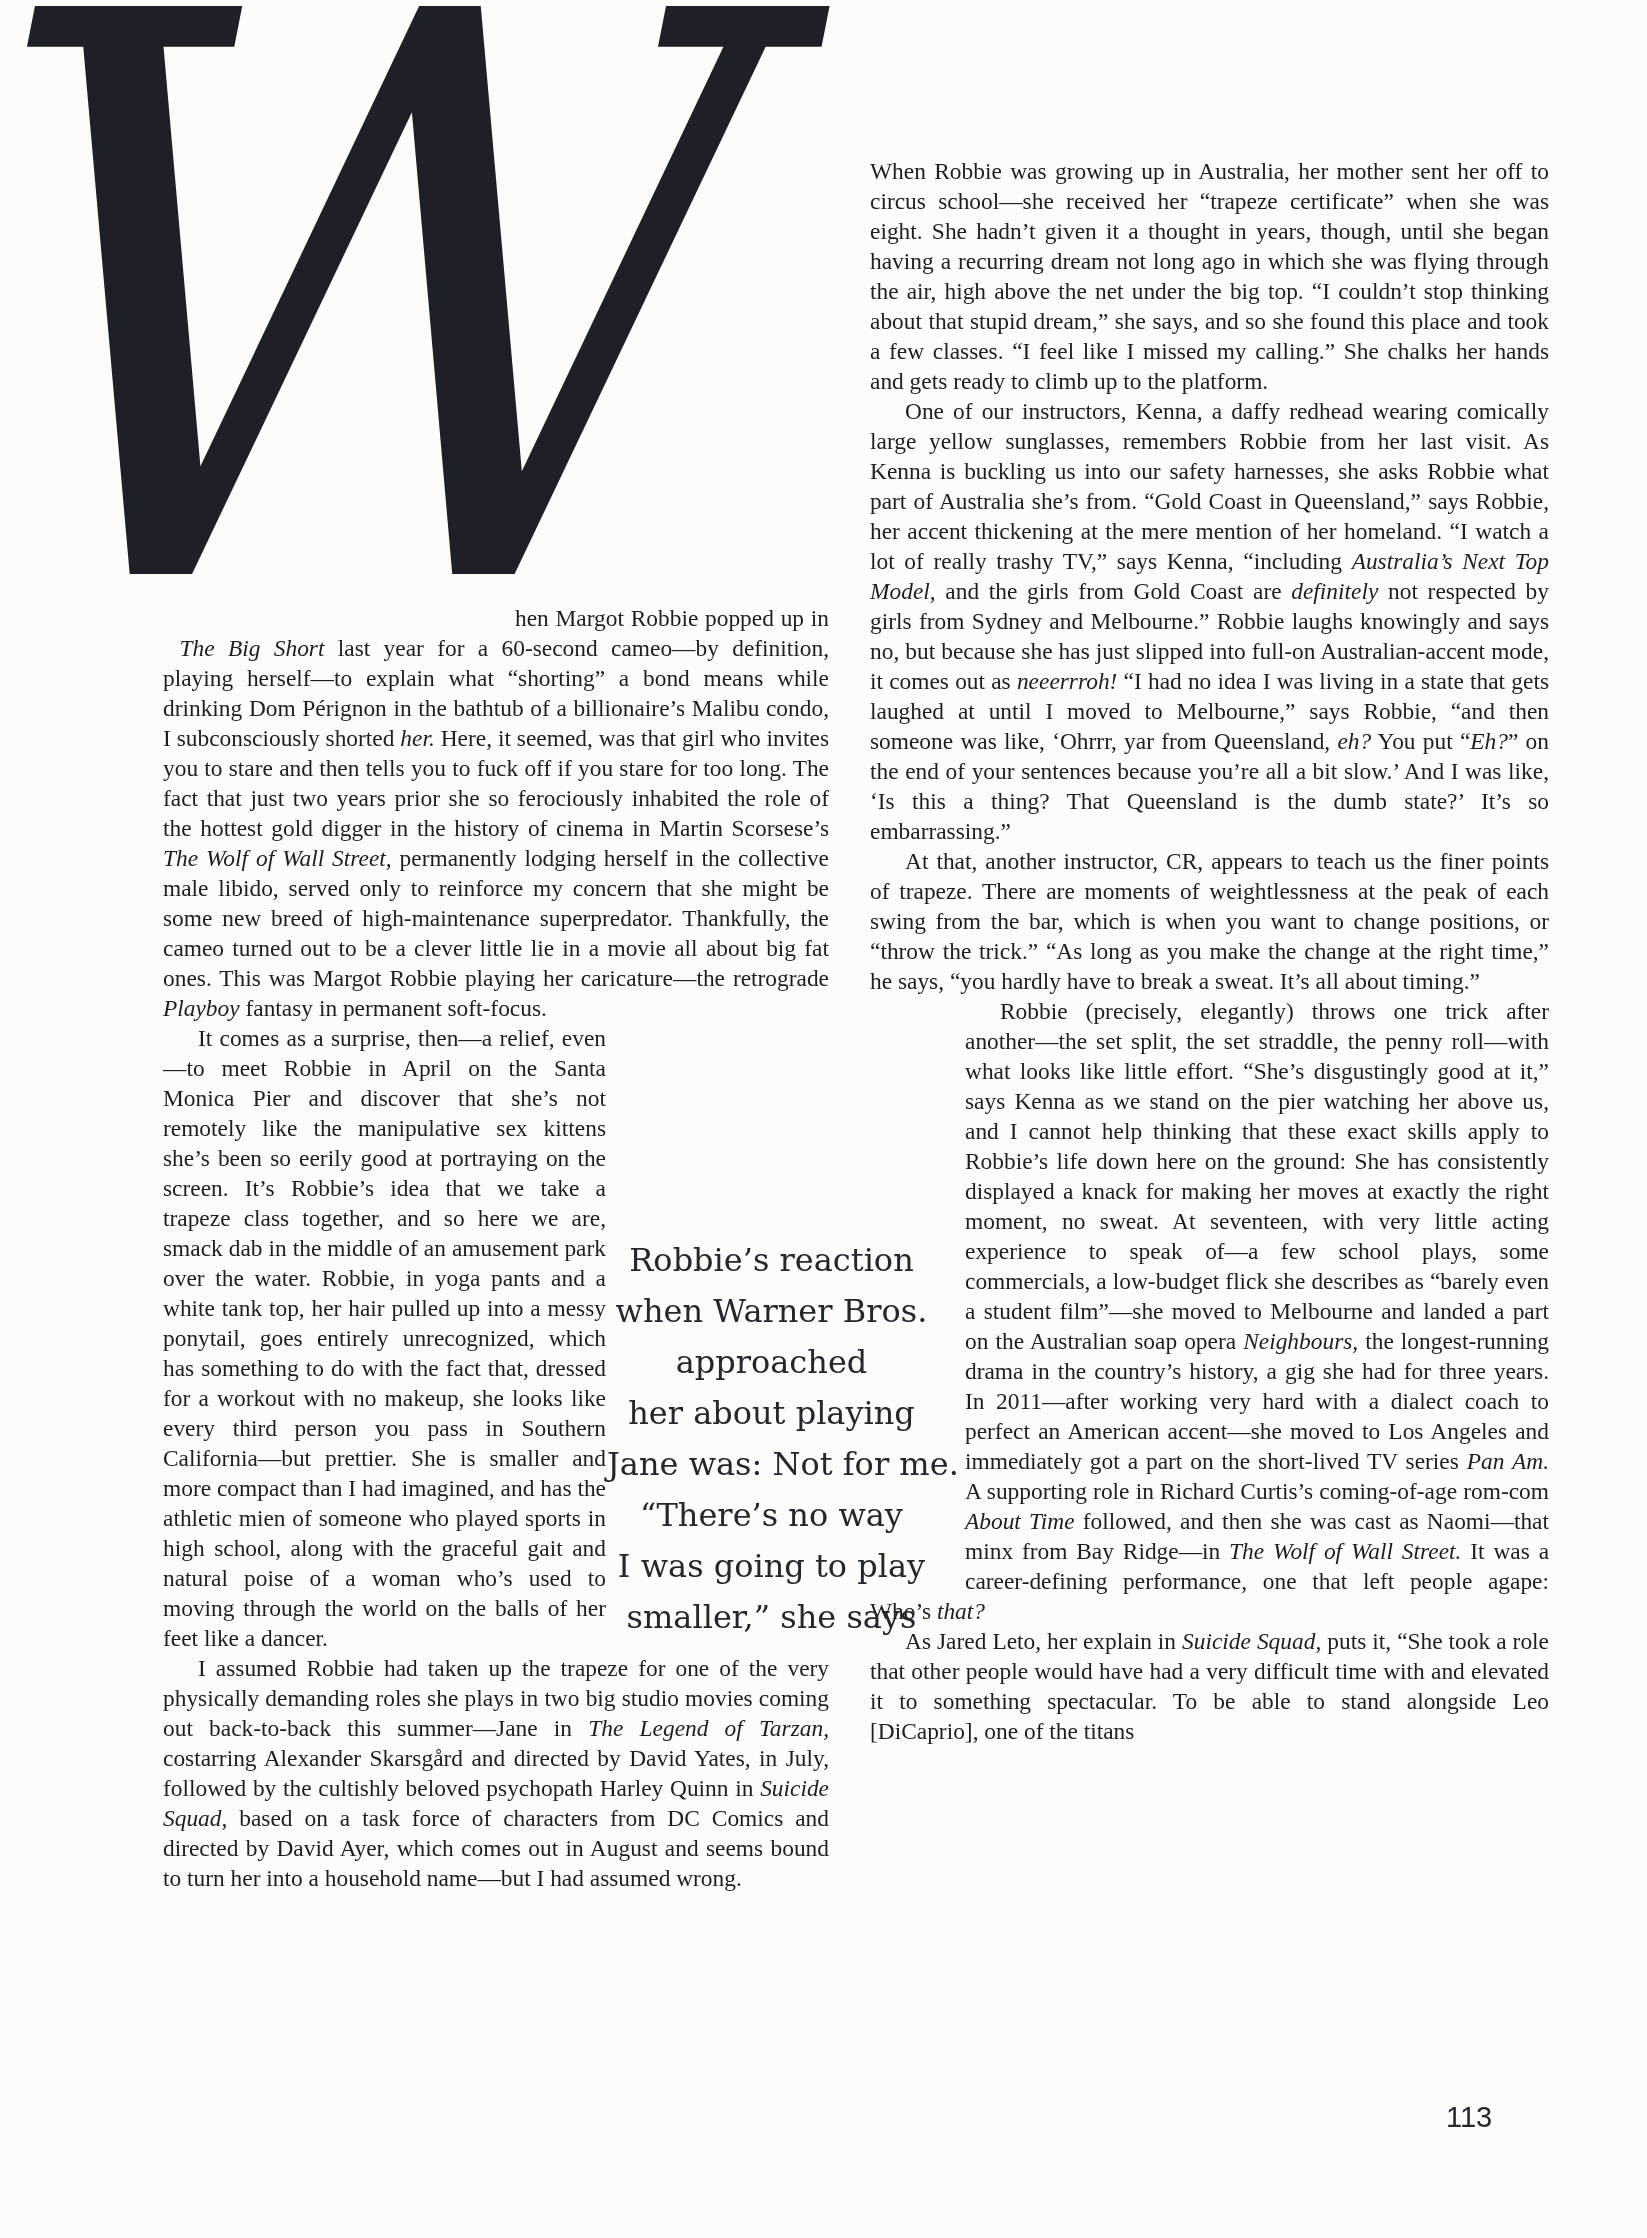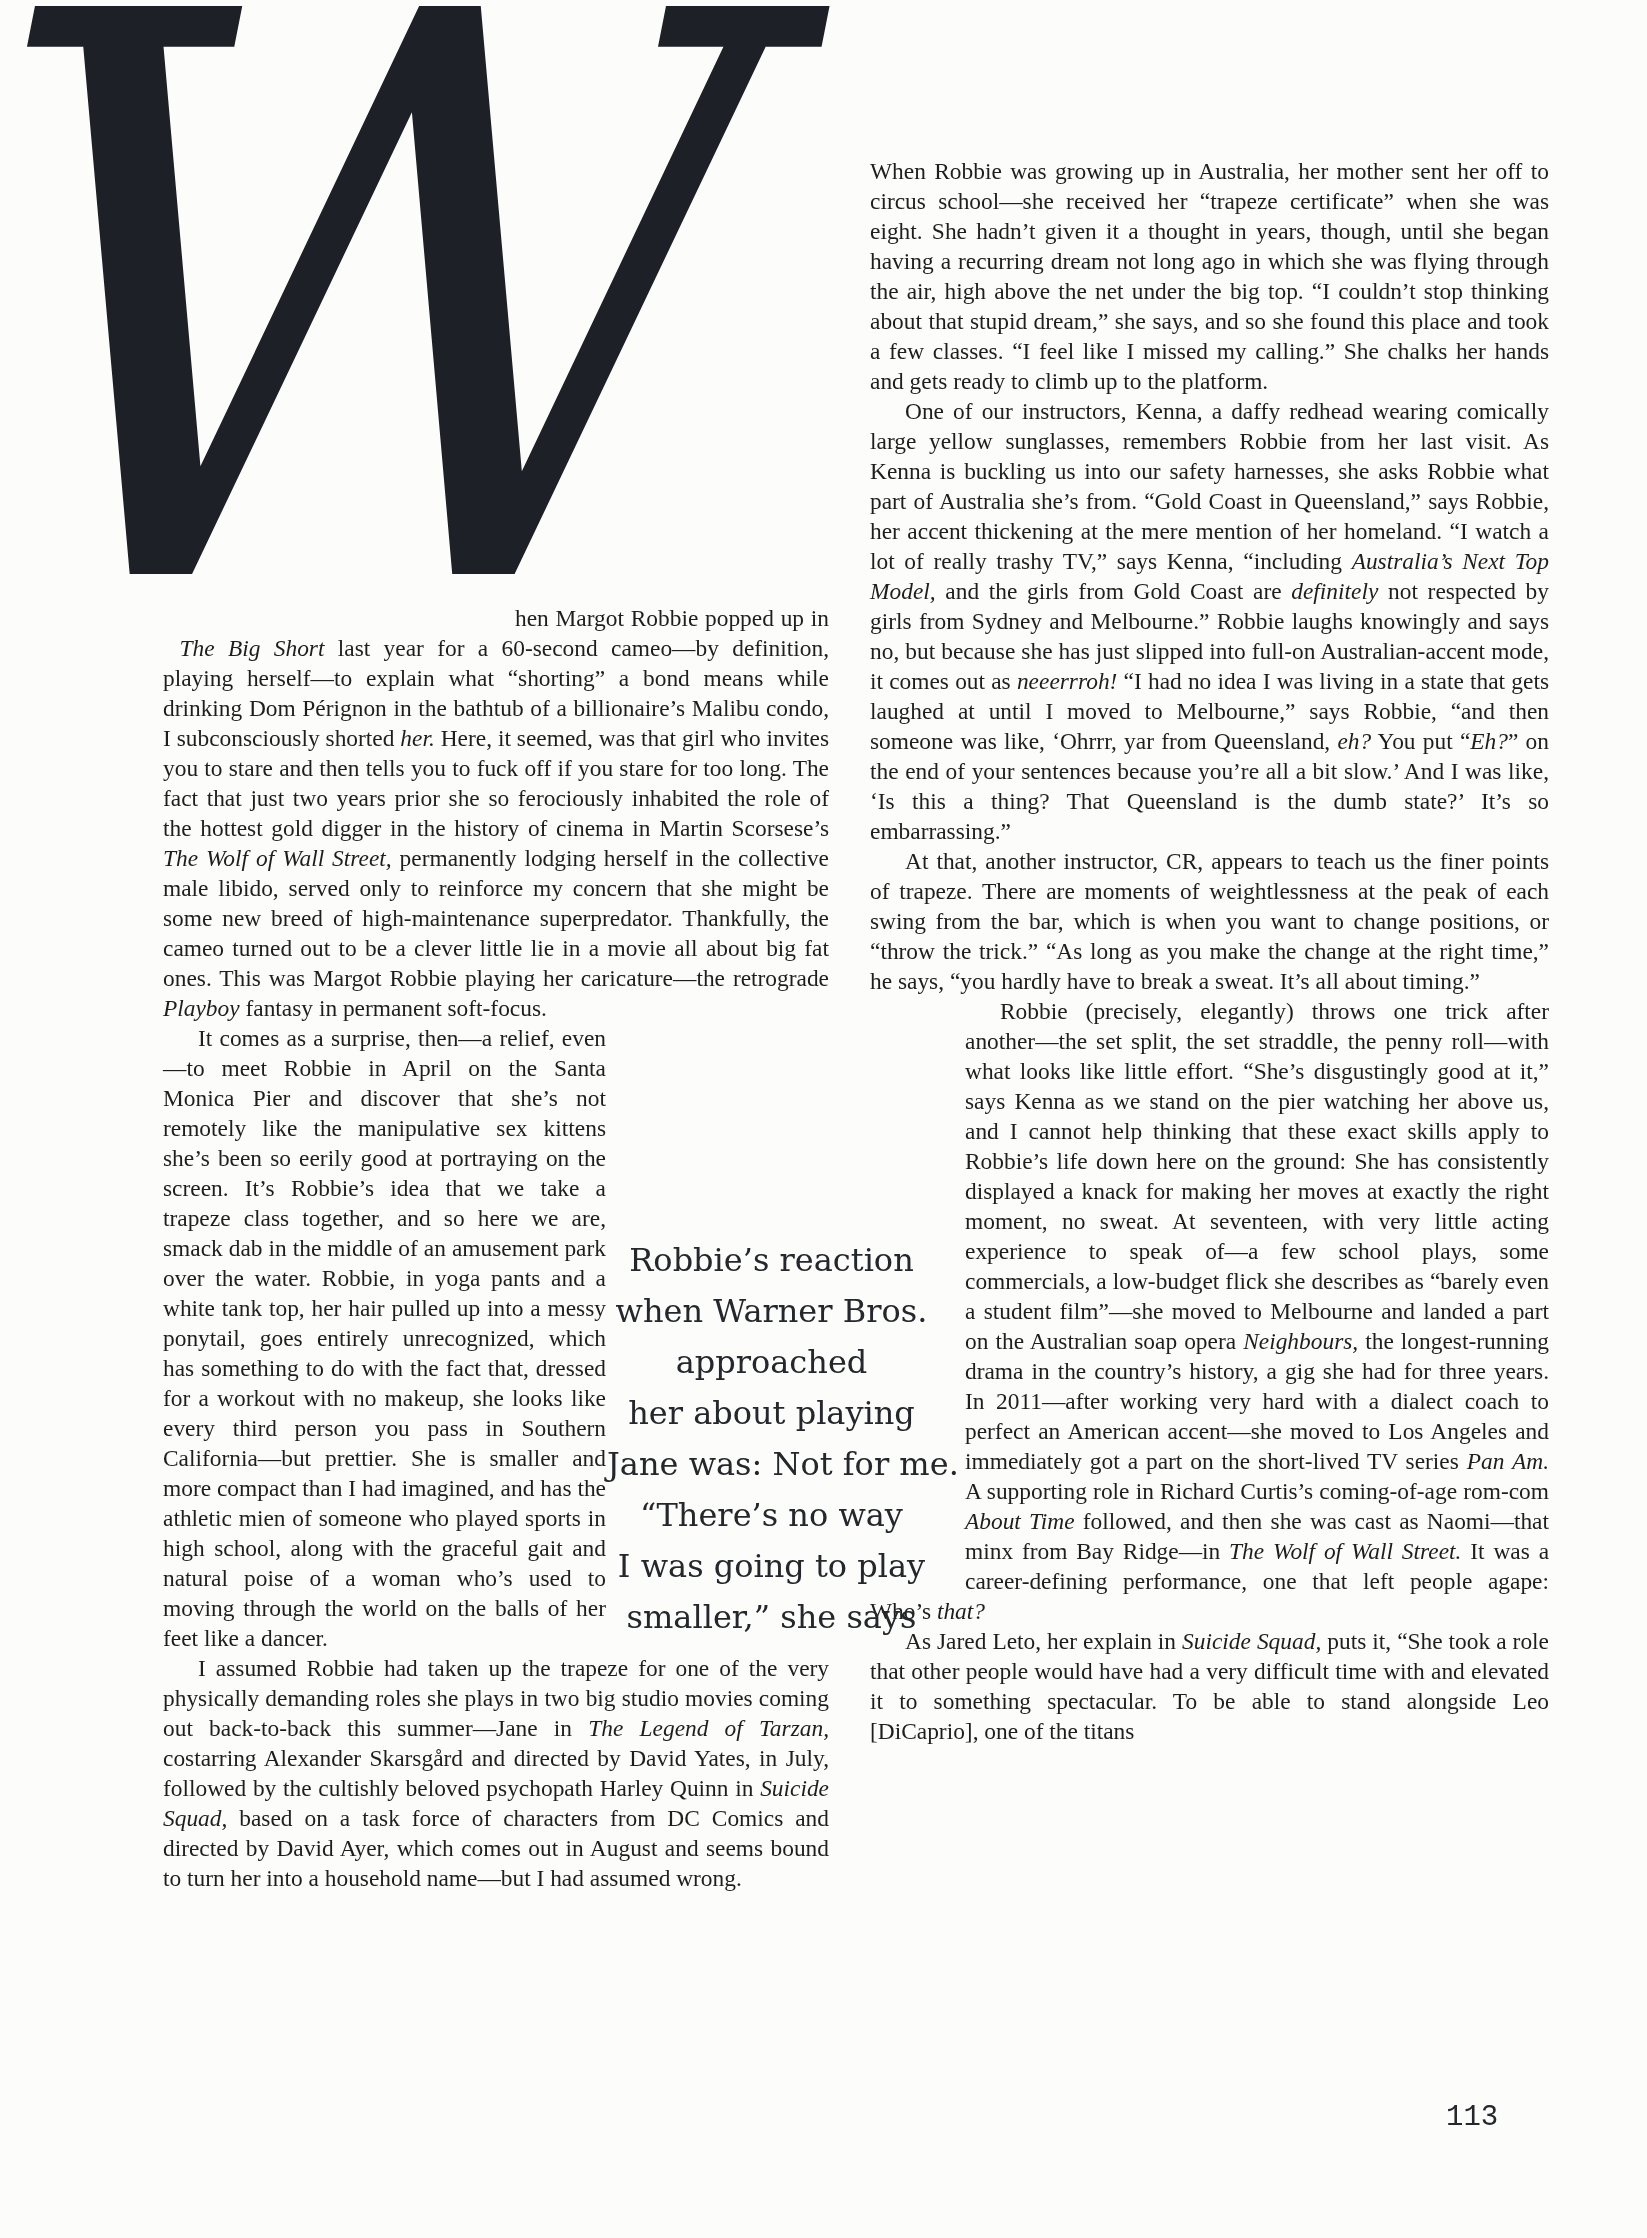--- a/index.html
+++ b/index.html
@@ -35,21 +35,21 @@
   .q-right{float:left;width:95px;height:517px;margin-top:61px;}
   .pull-quote{
     position:absolute;left:607px;top:1235px;width:329px;
     font-family:"DejaVu Serif",serif;
     font-size:32px;line-height:51px;
     color:#24272c;text-align:center;
   }
   .pq-line{white-space:nowrap;}
   .page-number{
     position:absolute;left:1446px;top:2103px;
-    font-family:Liberation Mono, monospace;
+    font-family:Liberation Sans, sans-serif;
     font-size:29px;line-height:1;color:#24272c;
   }
 </style>
 </head>
 <body>
 
 <div class="page">
 
   <div class="dropcap">W</div>
 

